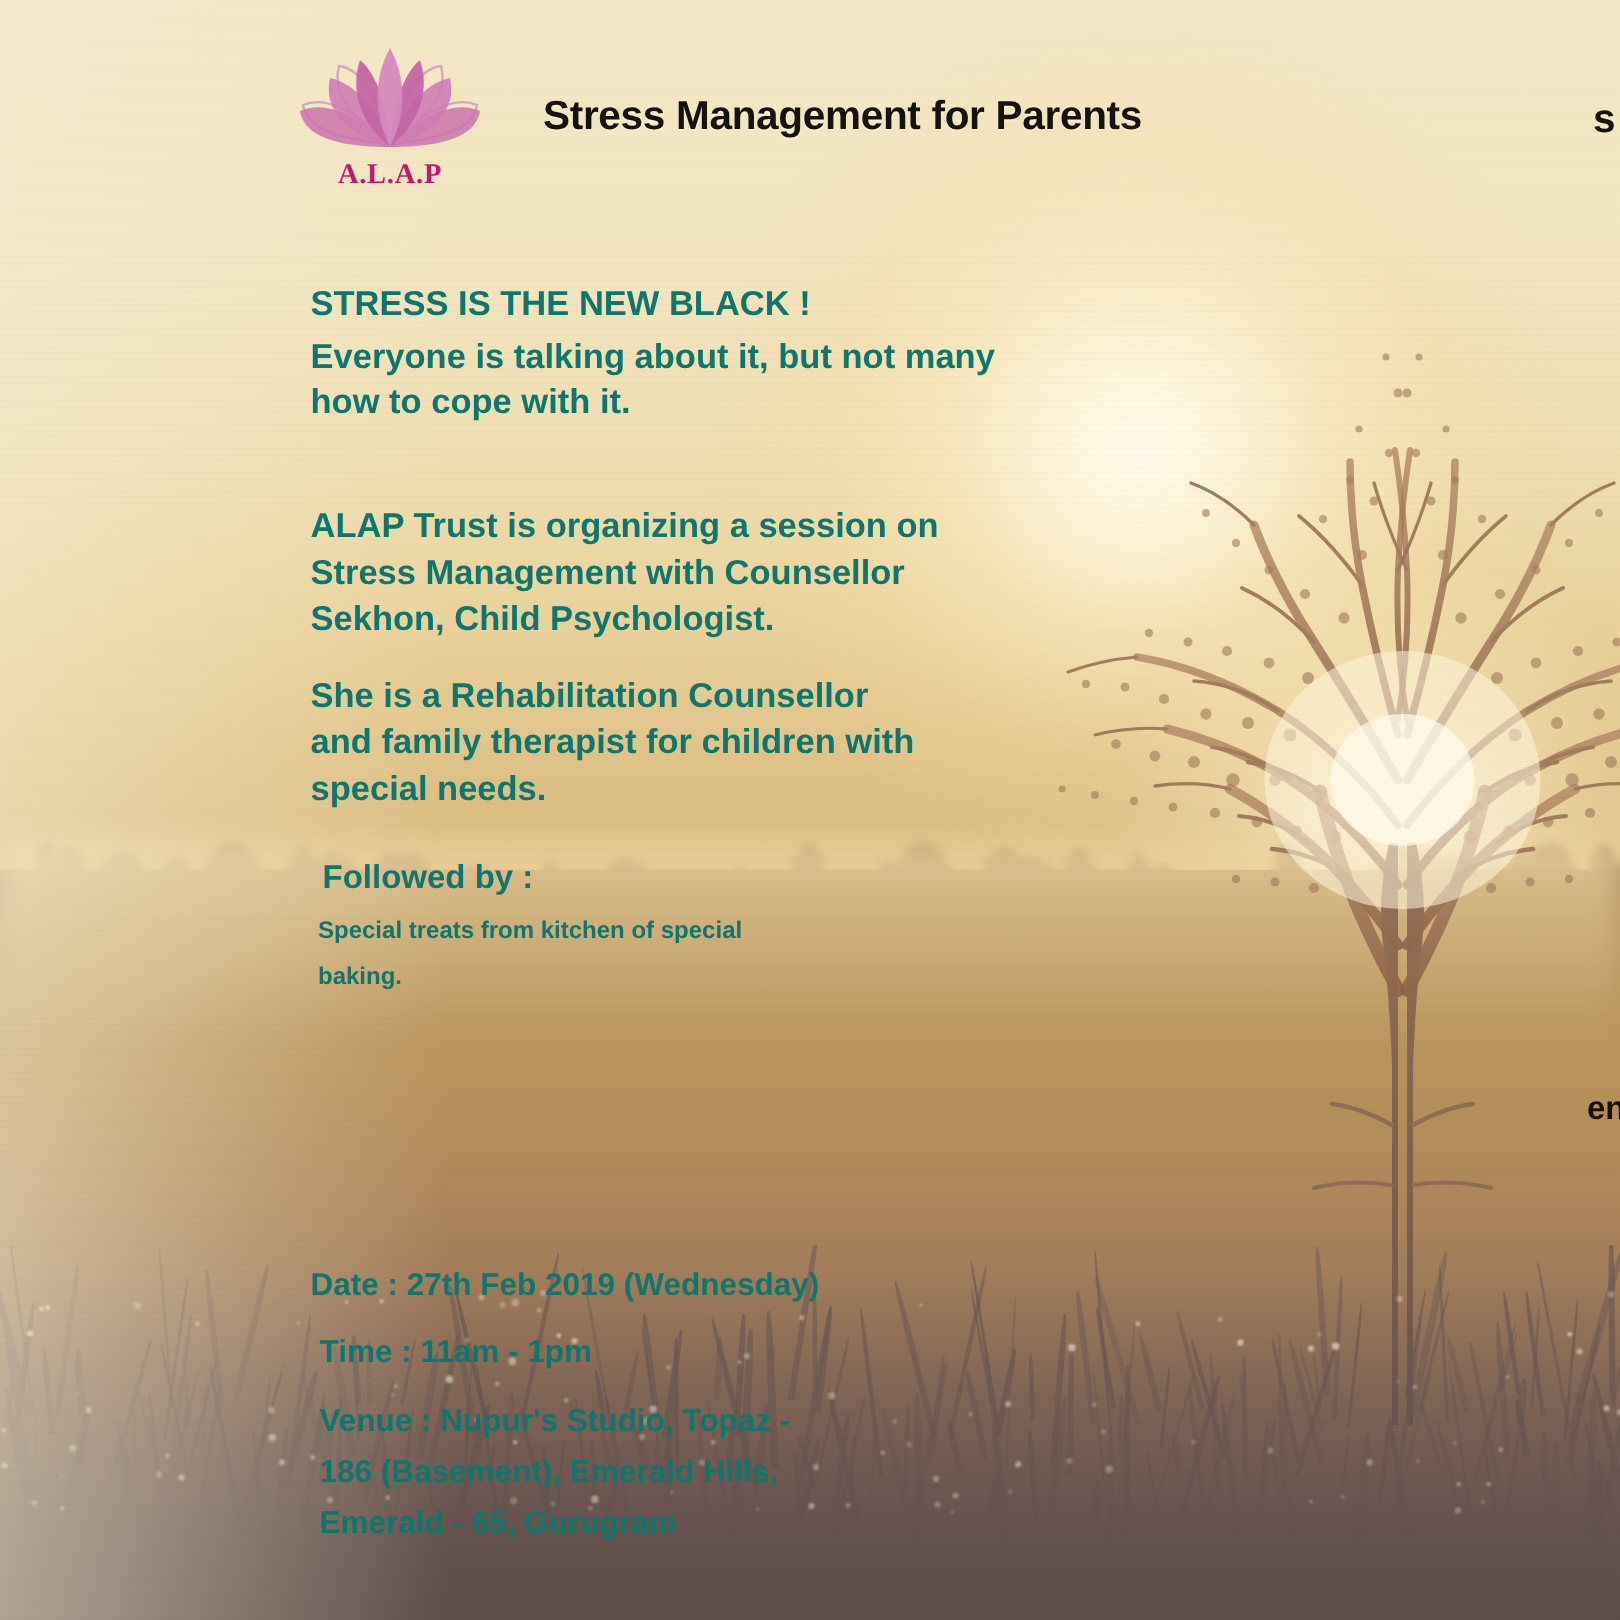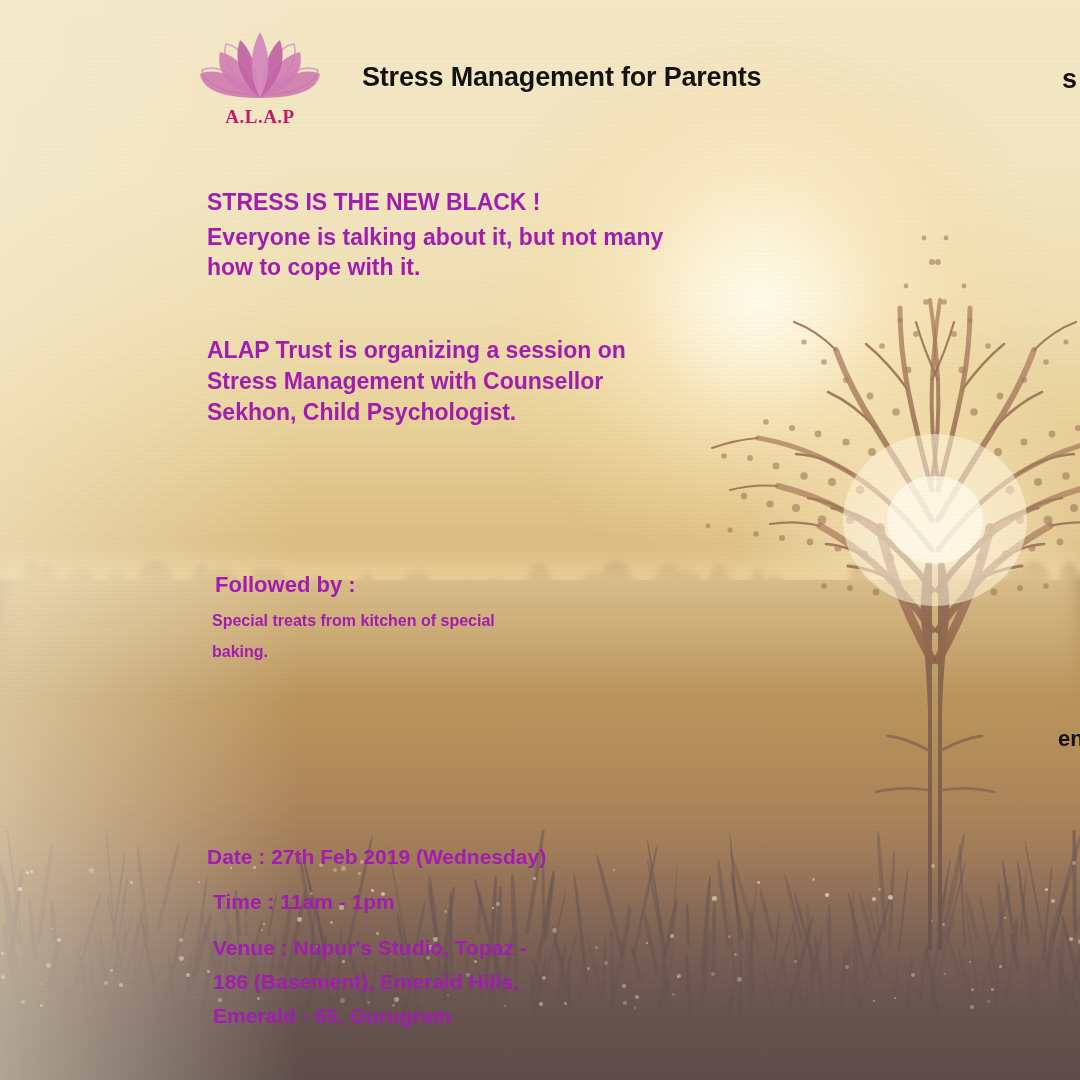--- a/index.html
+++ b/index.html
@@ -122,21 +122,21 @@
     white-space:nowrap;overflow:hidden;
   }
   .edge-mid{
     position:absolute;left:1058px;top:726px;
     font-size:22px;font-weight:bold;color:#16120F;
     white-space:nowrap;overflow:hidden;
   }
 
   
   .copy{position:absolute;left:0;top:0;width:1080px;height:1080px;}
-  .blk{position:absolute;color:#a21caf;font-weight:bold;}
+  .blk{position:absolute;color:#0f766e;font-weight:bold;}
   .blk .ln{display:block;white-space:nowrap;}
 
   .b-head{left:207px;top:187px;font-size:23px;line-height:30px;}
   .b-intro{left:207px;top:222px;font-size:23px;line-height:30px;}
   .b-alap{left:207px;top:335px;font-size:23px;line-height:31px;}
   .b-bio{left:207px;top:448px;font-size:23px;line-height:31px;}
   .b-follow{left:215px;top:570px;font-size:22px;line-height:30px;}
   .b-treats{left:212px;top:605px;font-size:16px;line-height:31px;}
   .b-entry{left:207px;top:724px;font-size:22px;line-height:33px;}
   .b-date{left:207px;top:841px;font-size:21px;line-height:31px;}
@@ -714,20 +714,25 @@
       <span class="ln">Everyone is talking about it, but not many</span>
       <span class="ln">how to cope with it.</span>
     </div>
 
     <div class="blk b-alap">
       <span class="ln">ALAP Trust is organizing a session on</span>
       <span class="ln">Stress Management with Counsellor</span>
       <span class="ln">Sekhon, Child Psychologist.</span>
     </div>
 
+    <div class="blk b-bio">
+      <span class="ln">She is a Rehabilitation Counsellor</span>
+      <span class="ln">and  family therapist for children with</span>
+      <span class="ln">special needs.</span>
+    </div>
 
     <div class="blk b-follow">
       <span class="ln">Followed by :</span>
     </div>
 
     <div class="blk b-treats">
       <span class="ln">Special treats from kitchen of special</span>
       <span class="ln">baking.</span>
     </div>
 

